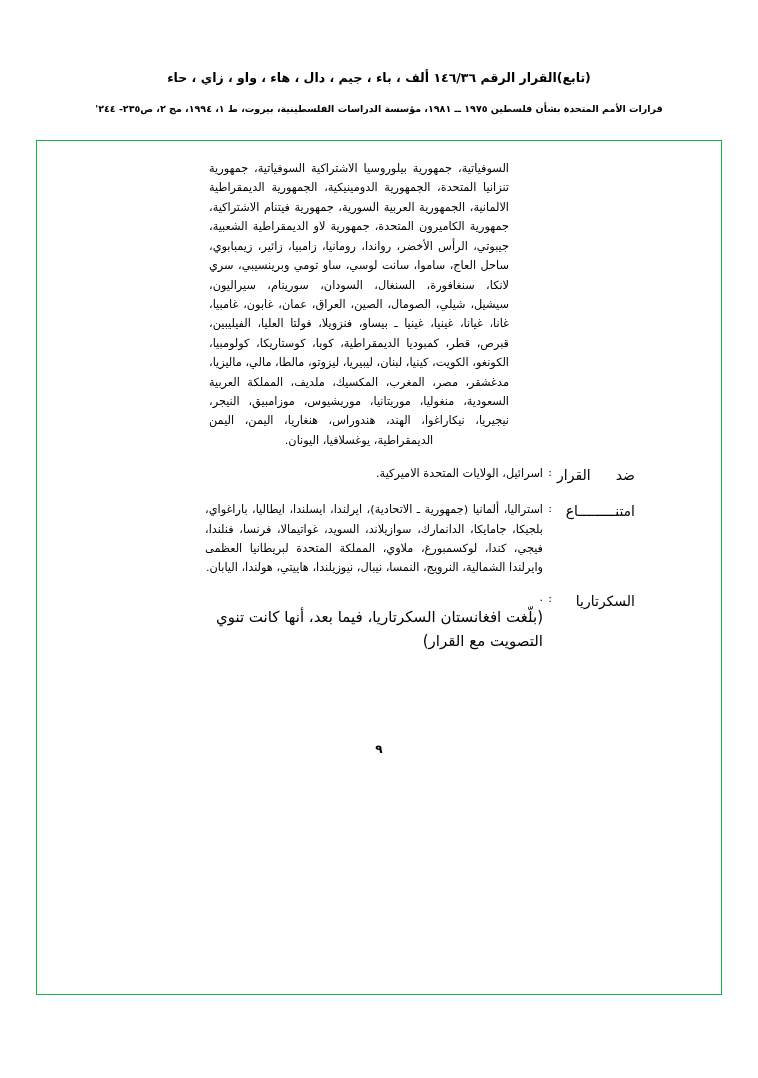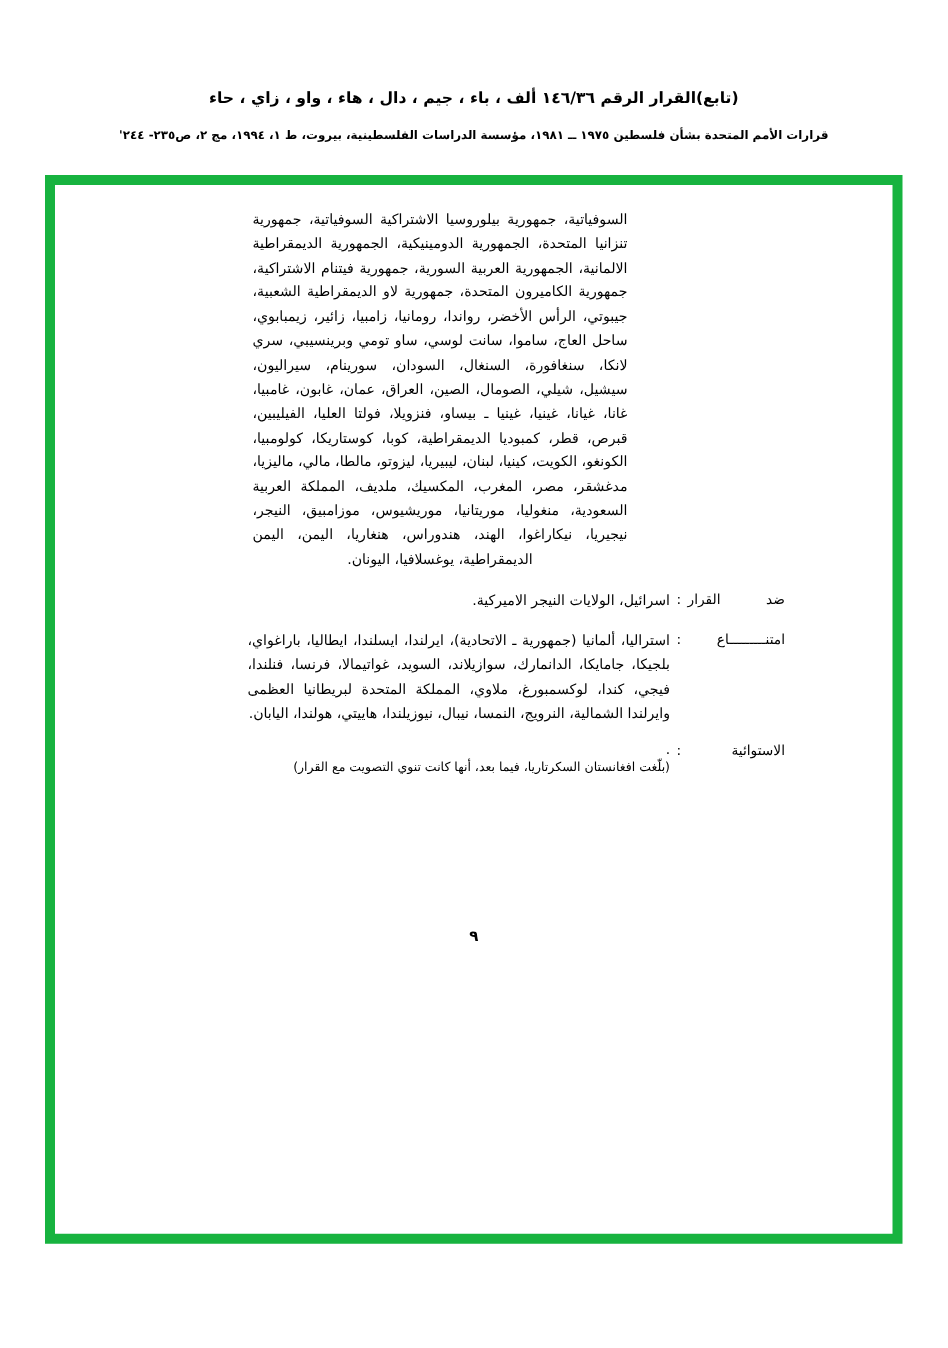--- a/index.html
+++ b/index.html
@@ -38,21 +38,21 @@
     direction: rtl;
     margin-top: 18px;
     line-height: 1.2;
   }
   .frame {
     position: absolute;
     top: 140px;
     right: 36px;
     left: 36px;
     height: 855px;
-    border: 8px solid #000000;
+    border: 1px solid #000000;
     border-color: #17b33f;
     box-sizing: border-box;
   }
   .frame-inner {
     position: absolute;
     top: 18px;
     right: 24px;
     left: 24px;
     bottom: 10px;
     direction: rtl;
@@ -75,21 +75,21 @@
   .row {
     display: flex;
     flex-direction: row;
     align-items: flex-start;
     margin-bottom: 12px;
     direction: rtl;
   }
   .row-label {
     width: 78px;
     flex: 0 0 78px;
-    font-size: 11px;
+    font-size: 14px;
     line-height: 1.7;
     text-align: justify;
     text-align-last: justify;
     letter-spacing: 0px;
   }
   .row-colon {
     width: 14px;
     flex: 0 0 14px;
     font-size: 11px;
     line-height: 1.7;
@@ -97,21 +97,21 @@
   }
   .row-body {
     flex: 1 1 auto;
     font-size: 11.3px;
     line-height: 1.72;
     text-align: justify;
     text-align-last: right;
     direction: rtl;
   }
   .note {
-    font-size: 10px;
+    font-size: 15px;
     line-height: 1.6;
     margin-top: 2px;
     text-align: right;
     direction: rtl;
   }
   .dot {
     font-size: 11px;
     line-height: 1;
     margin-top: 2px;
   }
@@ -138,31 +138,31 @@
   <div class="frame">
     <div class="frame-inner">
 
       <div class="country-block">السوفياتية، جمهورية بيلوروسيا الاشتراكية السوفياتية، جمهورية تنزانيا المتحدة، الجمهورية الدومينيكية، الجمهورية الديمقراطية الالمانية، الجمهورية العربية السورية، جمهورية فيتنام الاشتراكية، جمهورية الكاميرون المتحدة، جمهورية لاو الديمقراطية الشعبية، جيبوتي، الرأس الأخضر، رواندا، رومانيا، زامبيا، زائير، زيمبابوي، ساحل العاج، ساموا، سانت لوسي، ساو تومي وبرينسيبي، سري لانكا، سنغافورة، السنغال، السودان، سورينام، سيراليون، سيشيل، شيلي، الصومال، الصين، العراق، عمان، غابون، غامبيا، غانا، غيانا، غينيا، غينيا ـ بيساو، فنزويلا، فولتا العليا، الفيليبين، قبرص، قطر، كمبوديا الديمقراطية، كوبا، كوستاريكا، كولومبيا، الكونغو، الكويت، كينيا، لبنان، ليبيريا، ليزوتو، مالطا، مالي، ماليزيا، مدغشقر، مصر، المغرب، المكسيك، ملديف، المملكة العربية السعودية، منغوليا، موريتانيا، موريشيوس، موزامبيق، النيجر، نيجيريا، نيكاراغوا، الهند، هندوراس، هنغاريا، اليمن، اليمن الديمقراطية، يوغسلافيا، اليونان.</div>
 
       <div class="rows">
 
         <div class="row">
           <div class="row-label">ضد القرار</div>
           <div class="row-colon">:</div>
-          <div class="row-body">اسرائيل، الولايات النيجر الاميركية.</div>
+          <div class="row-body">اسرائيل، الولايات المتحدة الاميركية.</div>
         </div>
 
         <div class="row">
           <div class="row-label">امتنـــــــــاع</div>
           <div class="row-colon">:</div>
           <div class="row-body">استراليا، ألمانيا (جمهورية ـ الاتحادية)، ايرلندا، ايسلندا، ايطاليا، باراغواي، بلجيكا، جامايكا، الدانمارك، سوازيلاند، السويد، غواتيمالا، فرنسا، فنلندا، فيجي، كندا، لوكسمبورغ، ملاوي، المملكة المتحدة لبريطانيا العظمى وايرلندا الشمالية، النرويج، النمسا، نيبال، نيوزيلندا، هاييتي، هولندا، اليابان.</div>
         </div>
 
         <div class="row">
-          <div class="row-label">الاستوائية</div>
+          <div class="row-label">السكرتاريا</div>
           <div class="row-colon">:</div>
           <div style="flex:1 1 auto;">
             <div class="dot">.</div>
             <div class="note">(بلّغت افغانستان السكرتاريا، فيما بعد، أنها كانت تنوي التصويت مع القرار)</div>
           </div>
         </div>
 
       </div>
     </div>
   </div>

